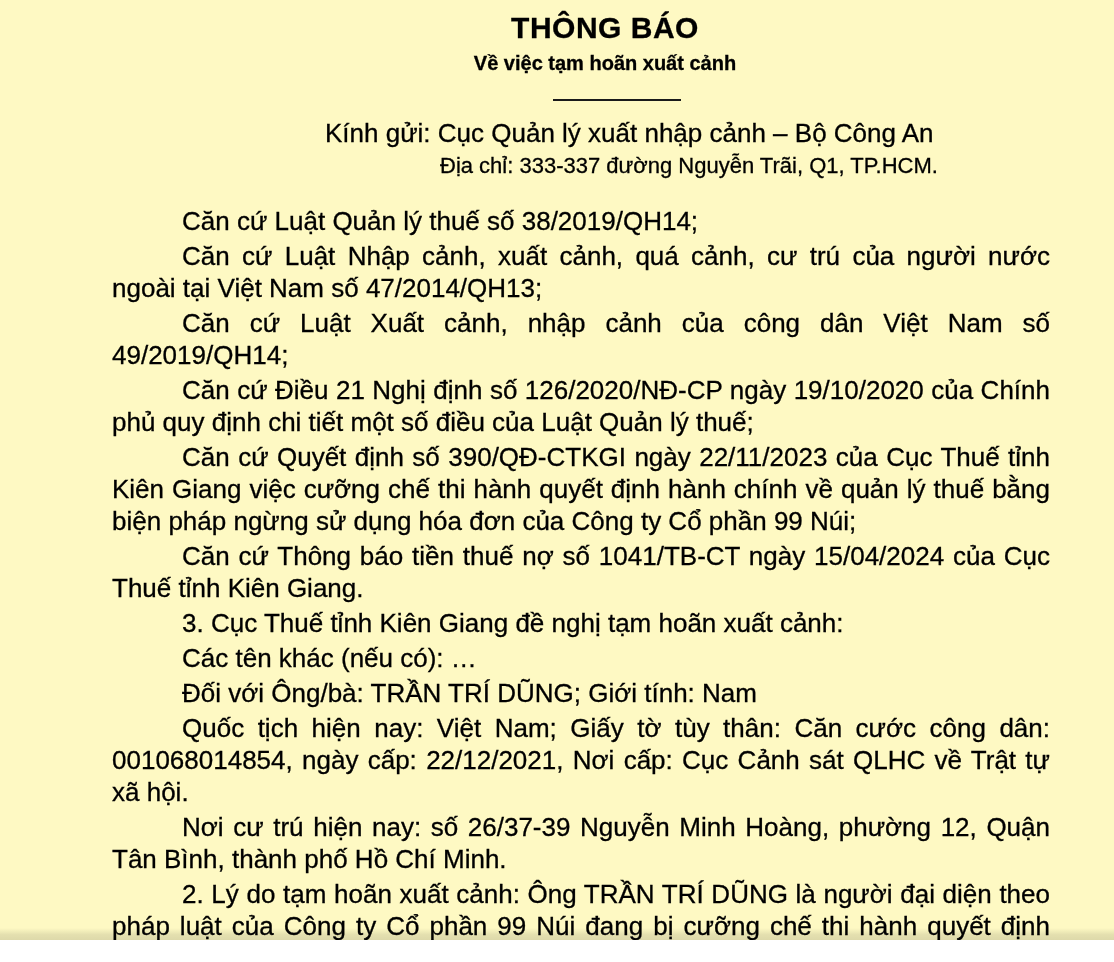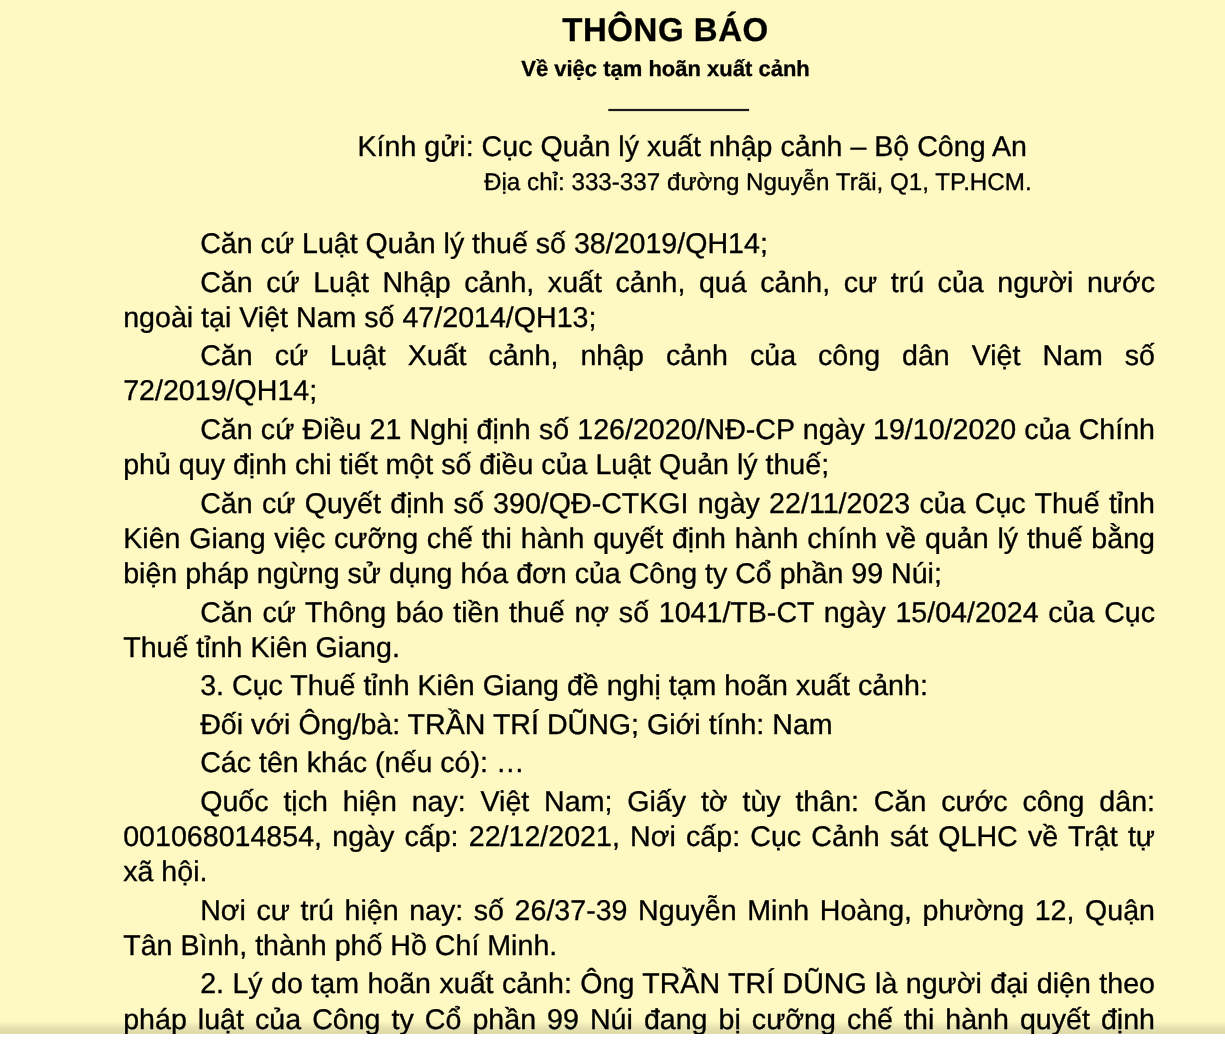--- a/index.html
+++ b/index.html
@@ -120,27 +120,27 @@
   </div>
 
   <div class="title-divider"></div>
 
   <div class="recipient-line1">Kính gửi: Cục Quản lý xuất nhập cảnh – Bộ Công An</div>
   <div class="recipient-line2">Địa chỉ: 333-337 đường Nguyễn Trãi, Q1, TP.HCM.</div>
 
   <div class="doc-body">
     <p class="para">Căn cứ Luật Quản lý thuế số 38/2019/QH14;</p>
     <p class="para">Căn cứ Luật Nhập cảnh, xuất cảnh, quá cảnh, cư trú của người nước ngoài tại Việt Nam số 47/2014/QH13;</p>
-    <p class="para">Căn cứ Luật Xuất cảnh, nhập cảnh của công dân Việt Nam số 72/2019/QH14;</p>
+    <p class="para">Căn cứ Luật Xuất cảnh, nhập cảnh của công dân Việt Nam số 49/2019/QH14;</p>
     <p class="para">Căn cứ Điều 21 Nghị định số 126/2020/NĐ-CP ngày 19/10/2020 của Chính phủ quy định chi tiết một số điều của Luật Quản lý thuế;</p>
     <p class="para">Căn cứ Quyết định số 390/QĐ-CTKGI ngày 22/11/2023 của Cục Thuế tỉnh Kiên Giang việc cưỡng chế thi hành quyết định hành chính về quản lý thuế bằng biện pháp ngừng sử dụng hóa đơn của Công ty Cổ phần 99 Núi;</p>
     <p class="para">Căn cứ Thông báo tiền thuế nợ số 1041/TB-CT ngày 15/04/2024 của Cục Thuế tỉnh Kiên Giang.</p>
     <p class="para">3. Cục Thuế tỉnh Kiên Giang đề nghị tạm hoãn xuất cảnh:</p>
+    <p class="para">Các tên khác (nếu có): …</p>
     <p class="para">Đối với Ông/bà: TRẦN TRÍ DŨNG; Giới tính: Nam</p>
-    <p class="para">Các tên khác (nếu có): …</p>
     <p class="para">Quốc tịch hiện nay: Việt Nam; Giấy tờ tùy thân: Căn cước công dân: 001068014854, ngày cấp: 22/12/2021, Nơi cấp: Cục Cảnh sát QLHC về Trật tự xã hội.</p>
     <p class="para">Nơi cư trú hiện nay: số 26/37-39 Nguyễn Minh Hoàng, phường 12, Quận Tân Bình, thành phố Hồ Chí Minh.</p>
     <p class="para justify-last">2. Lý do tạm hoãn xuất cảnh: Ông TRẦN TRÍ DŨNG là người đại diện theo pháp luật của Công ty Cổ phần 99 Núi đang bị cưỡng chế thi hành quyết định hành</p>
   </div>
 
   <div class="partial-line">
     <span class="inner">chính về quản lý thuế bằng biện pháp ngừng sử dụng hóa đơn</span>
   </div>
 
   <div class="bottom-fade"></div>

